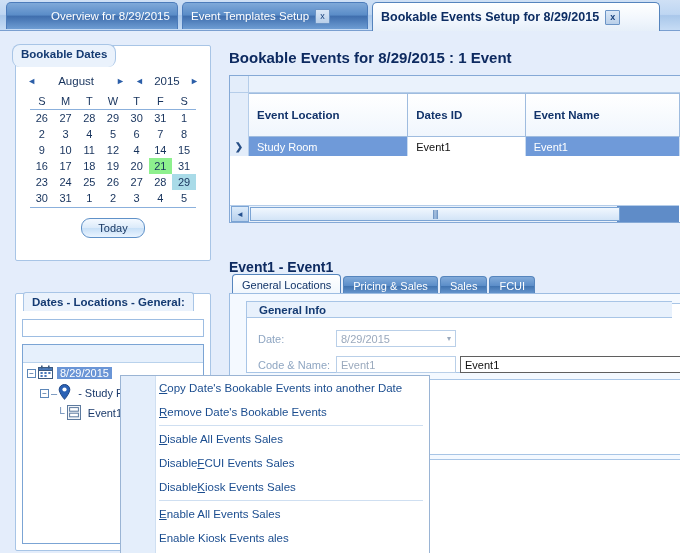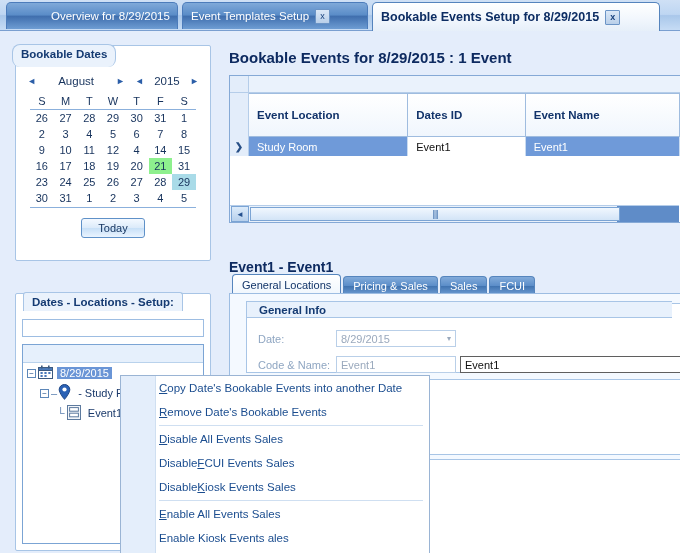--- a/index.html
+++ b/index.html
@@ -71,21 +71,21 @@
       height:16px;width:23px;text-align:center;padding:0;}
   table.caltab tr.hdrrow{border-bottom:1px solid #8bb0dc;}
   table.caltab td{height:16px;width:23px;text-align:center;padding:0;font-size:11px;}
   td.dim{color:#16325c;}
   td.hl-green{background:#8ef08e;}
   td.hl-blue{background:#a9dbe8;}
   #calrule{width:166px;height:1px;background:#8bb0dc;margin:1px auto 0 auto;}
   #todayWrap{text-align:center;margin-top:10px;}
   #todayBtn{display:inline-block;padding:3px 16px;font-size:11px;color:#13335f;
     background:linear-gradient(to bottom,#f4f9ff 0%,#dcebfa 48%,#c8e0f7 52%,#eaf4ff 100%);
-    border:1px solid #5f91c8;border-radius:3px;cursor:pointer;}
+    border:1px solid #5f91c8;border-radius:9px;cursor:pointer;}
 
   
   #treeBox{left:15px;top:262px;width:196px;height:258px;background:#ffffff;}
   #treeHdr{left:23px;top:261px;height:19px;}
   #treeSearch{position:absolute;left:22px;top:288px;width:182px;height:18px;
     box-sizing:border-box;background:#ffffff;border:1px solid #9dbde2;}
   #treeView{position:absolute;left:22px;top:313px;width:182px;height:200px;
     box-sizing:border-box;background:#ffffff;border:1px solid #7ba4d4;}
   #treeColHdr{height:17px;background:#e6f0fc;border-bottom:1px solid #b9d2ec;}
   .tnode{display:flex;align-items:center;height:20px;font-size:11px;white-space:nowrap;}
@@ -269,21 +269,21 @@
           </tr>
         </tbody>
     </table>
     <div id="calrule"></div>
     <div id="todayWrap">
       <span id="todayBtn">Today</span>
     </div>
   </div>
 
   <div id="treeBox" class="groupbox"></div>
-  <div id="treeHdr" class="grouphdr">Dates - Locations - Setup:</div>
+  <div id="treeHdr" class="grouphdr">Dates - Locations - General:</div>
   <div id="treeSearch">
     <span></span>
   </div>
   <div id="treeView">
     <div id="treeColHdr"></div>
 
     <div class="tnode" style="padding-left:4px;">
       <span class="expander">−</span>
       <span style="flex:none;margin-right:4px;">
         <svg width="15" height="14" viewBox="0 0 15 14">

